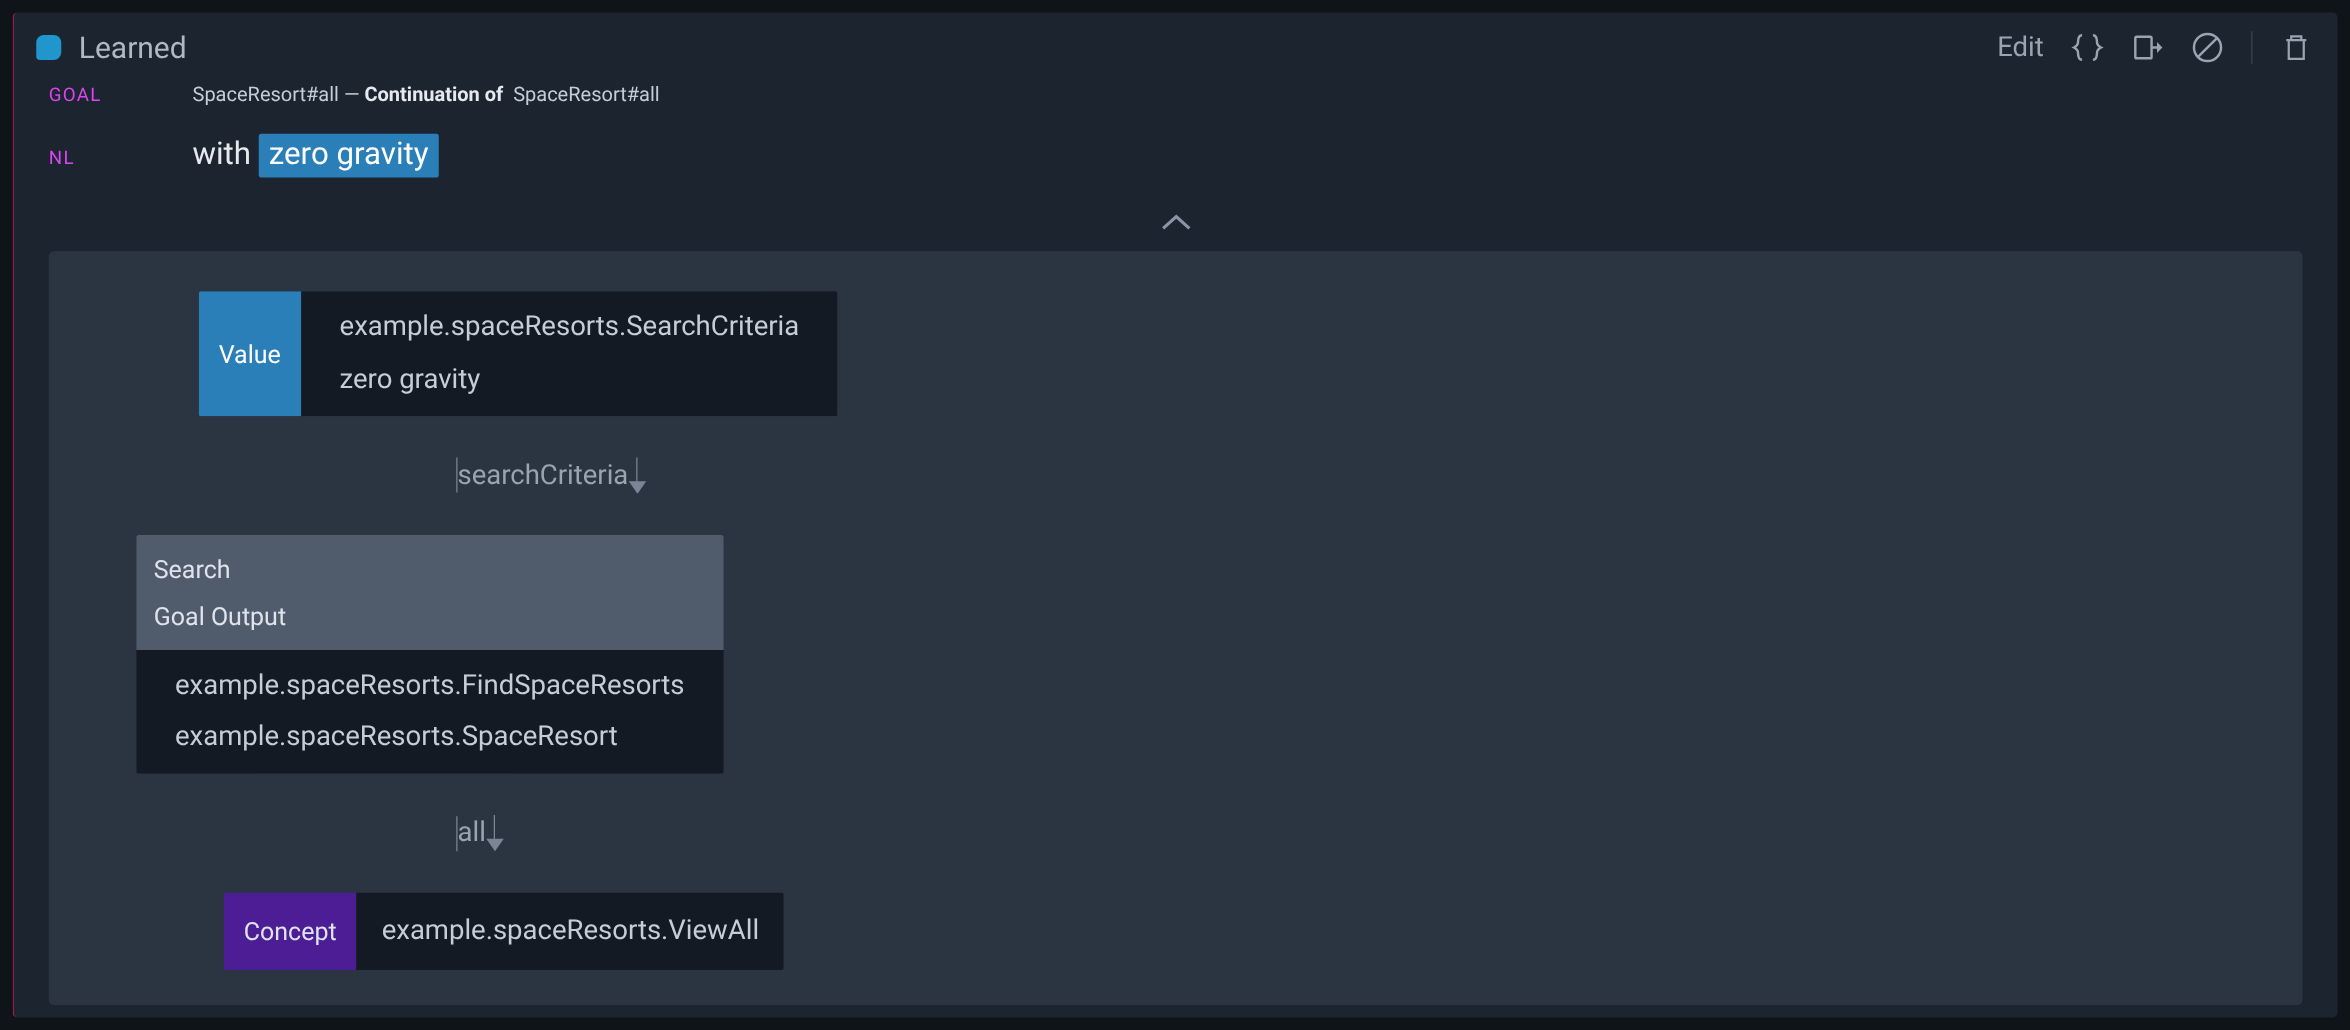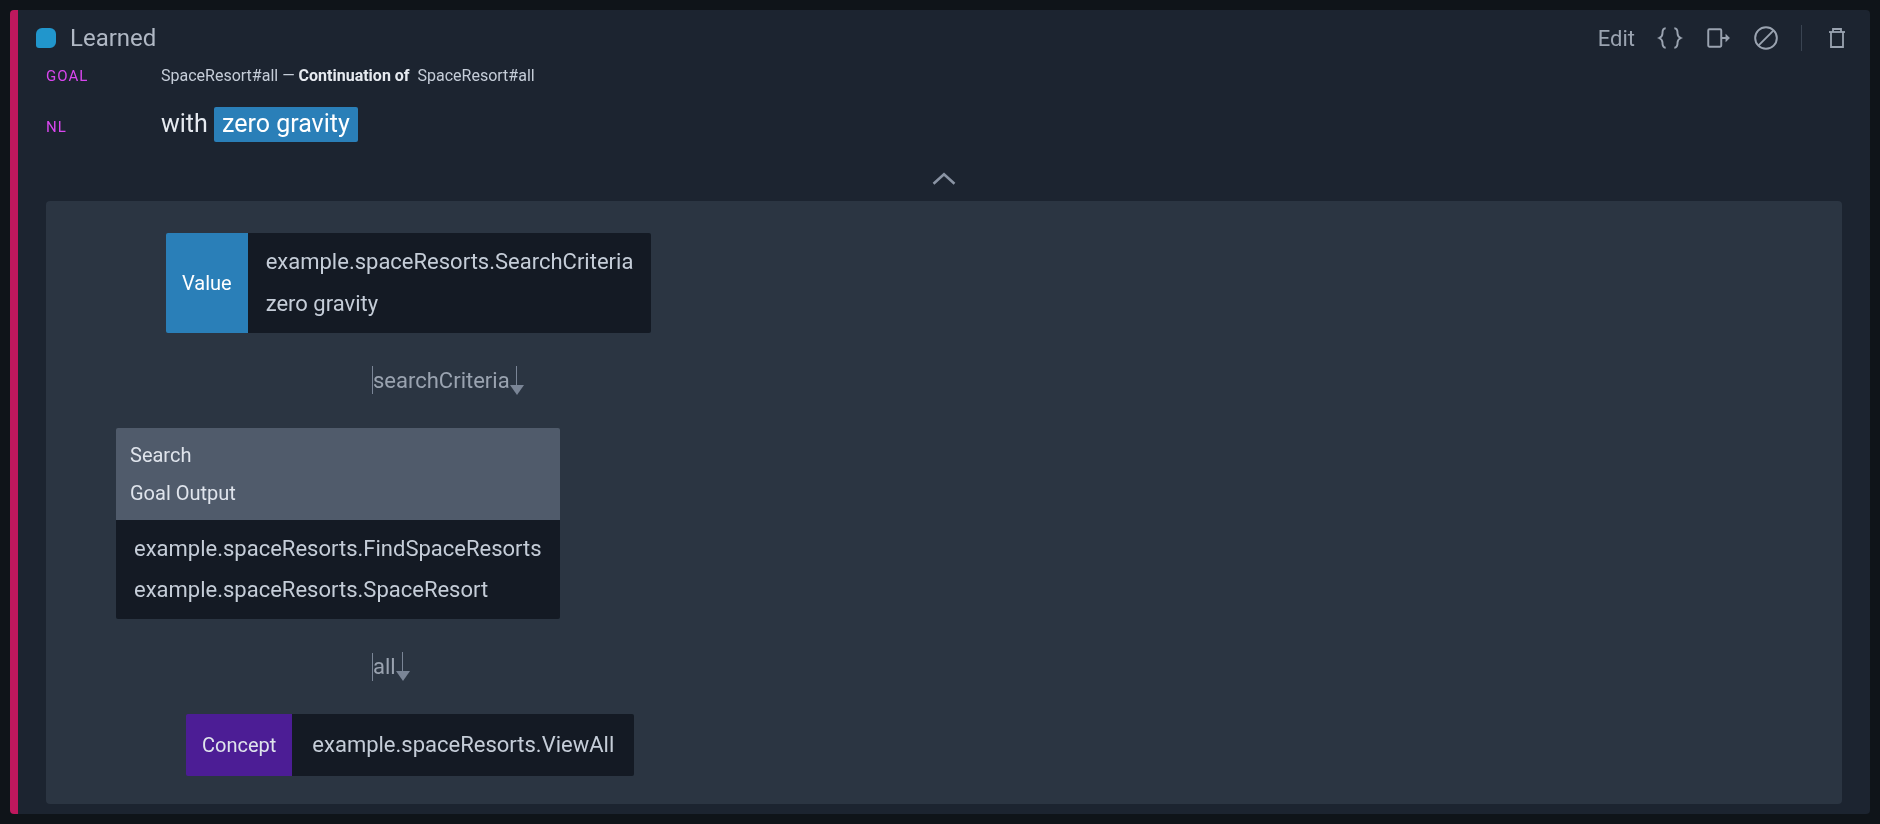--- a/index.html
+++ b/index.html
@@ -11,21 +11,21 @@
     background: #0f1419;
     font-family: -apple-system, BlinkMacSystemFont, "Segoe UI", Roboto, Helvetica, Arial, sans-serif;
     color: #c5cdd8;
     width: 1880px;
     height: 824px;
     padding: 10px;
     font-size: 22px;
   }
   .panel {
     background: #1c2430;
-    border-left: 8px solid #be185d;
+    border-left: 1px solid #be185d;
     border-radius: 4px;
     height: 100%;
     display: flex;
     flex-direction: column;
     padding: 0;
   }
   
   .header-row {
     display: flex;
     align-items: center;
@@ -145,21 +145,21 @@
     color: #ffffff;
     padding: 22px 16px;
   }
   .node-tag.dark {
     background: #4c1d95;
   }
   .node-body {
     background: #141a24;
     color: #c5cdd8;
     font-size: 22px;
-    padding: 8px 18px;
+    padding: 8px 31px;
     display: flex;
     flex-direction: column;
     justify-content: center;
     line-height: 1.9;
   }
   .node-row {
     white-space: nowrap;
   }
   .connector {
     display: flex;

